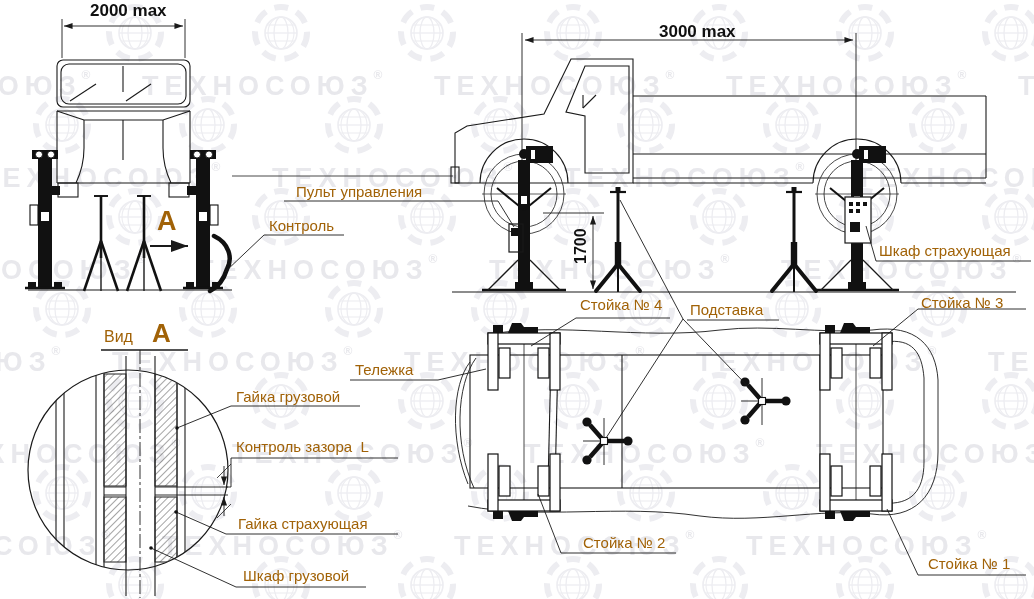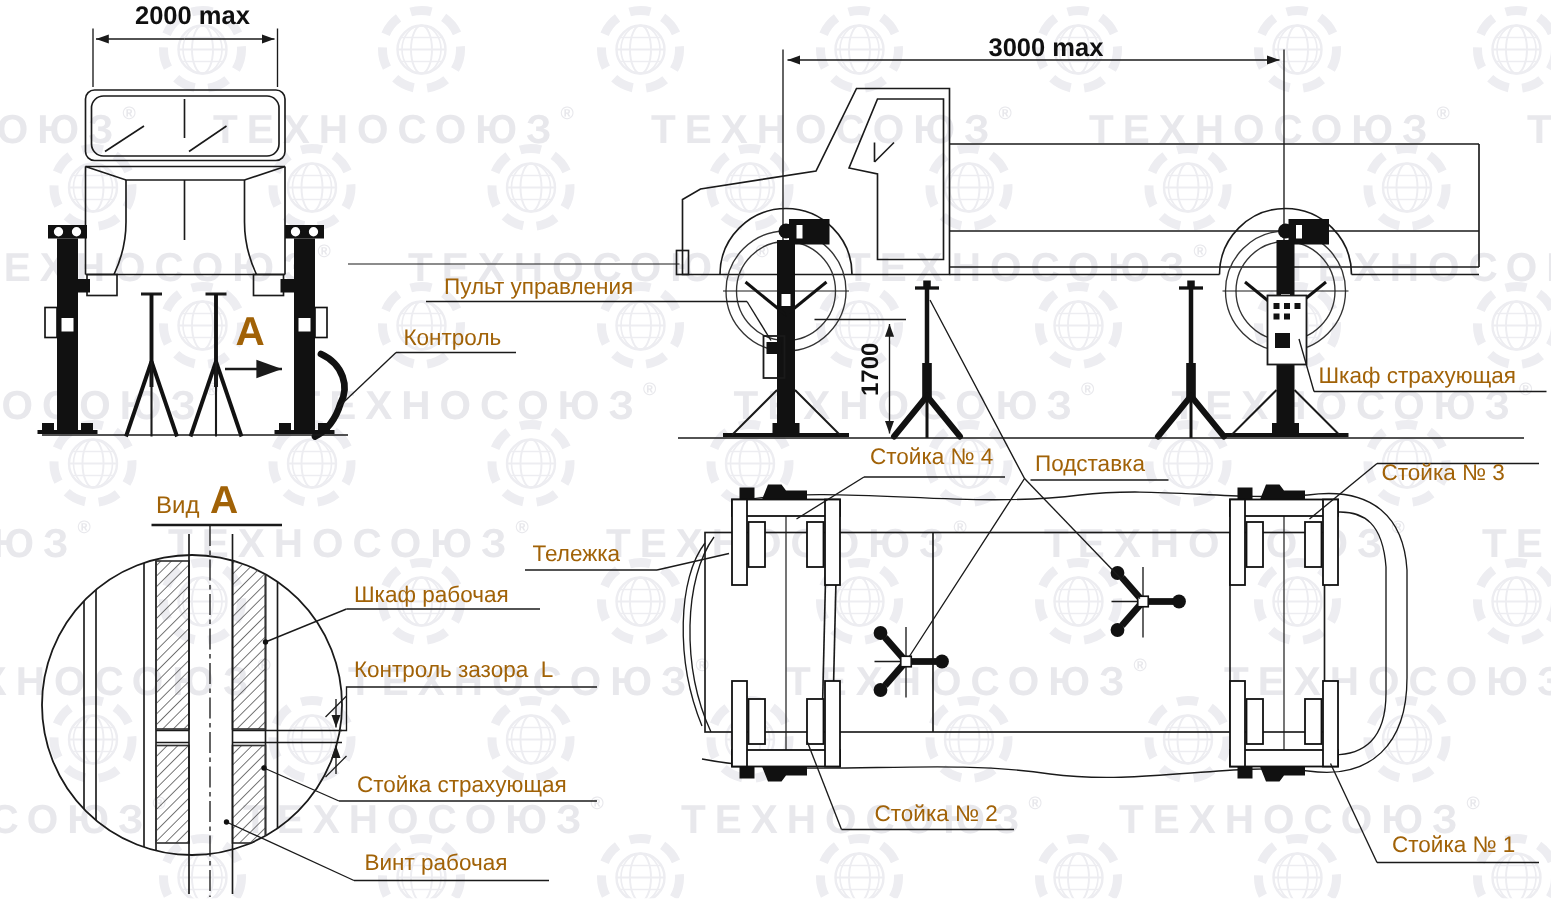--- a/index.html
+++ b/index.html
@@ -10,21 +10,21 @@
   .wm-word{position:absolute;font-family:"Liberation Sans",sans-serif;font-size:27px;
            font-weight:600;letter-spacing:6px;white-space:pre;}
   .wm-word sup{font-size:12px;letter-spacing:0;position:relative;top:-6px;}
   .wm-globe{position:absolute;}
   
   #art{position:absolute;left:0;top:0;z-index:1;}
   
   .lbl{position:absolute;z-index:2;font-size:15px;line-height:1.05;color:#a16207;white-space:pre;}
   .dim{position:absolute;z-index:2;font-size:17px;font-weight:700;color:#101010;white-space:pre;}
   #dim-1700{transform:rotate(-90deg);transform-origin:left top;font-size:16px;}
-  #vidA{display:flex;align-items:baseline;gap:7px;}
+  #vidA{display:flex;align-items:baseline;gap:19px;}
   #vidA .small{font-size:16px;}
   #vidA .big{font-size:26px;font-weight:700;}
   #viewletter{font-size:27px;font-weight:700;}
 </style>
 </head>
 <body>
 
 <div id="stage">
 
   <div id="wm">
@@ -868,21 +868,21 @@
   <div class="lbl" id="vidA" style="left:104px;top:320px">
     <span class="small">Вид</span>
     <span class="big">А</span>
   </div>
 
   <div class="lbl" style="left:296px;top:184px">Пульт управления</div>
   <div class="lbl" style="left:269px;top:218px">Контроль</div>
   <div class="lbl" style="left:879px;top:243px">Шкаф страхующая</div>
   <div class="lbl" style="left:580px;top:297px">Стойка № 4</div>
   <div class="lbl" style="left:690px;top:302px">Подставка</div>
-  <div class="lbl" style="left:921px;top:308px">Стойка № 3</div>
+  <div class="lbl" style="left:921px;top:295px">Стойка № 3</div>
   <div class="lbl" style="left:355px;top:362px">Тележка</div>
-  <div class="lbl" style="left:236px;top:389px">Шкаф рабочая</div>
+  <div class="lbl" style="left:236px;top:389px">Гайка грузовой</div>
   <div class="lbl" style="left:236px;top:439px">Контроль зазора  L</div>
-  <div class="lbl" style="left:238px;top:516px">Стойка страхующая</div>
-  <div class="lbl" style="left:243px;top:568px">Винт рабочая</div>
+  <div class="lbl" style="left:238px;top:516px">Гайка страхующая</div>
+  <div class="lbl" style="left:243px;top:568px">Шкаф грузовой</div>
   <div class="lbl" style="left:583px;top:535px">Стойка № 2</div>
   <div class="lbl" style="left:928px;top:556px">Стойка № 1</div>
 </div>
 
 </body></html>

